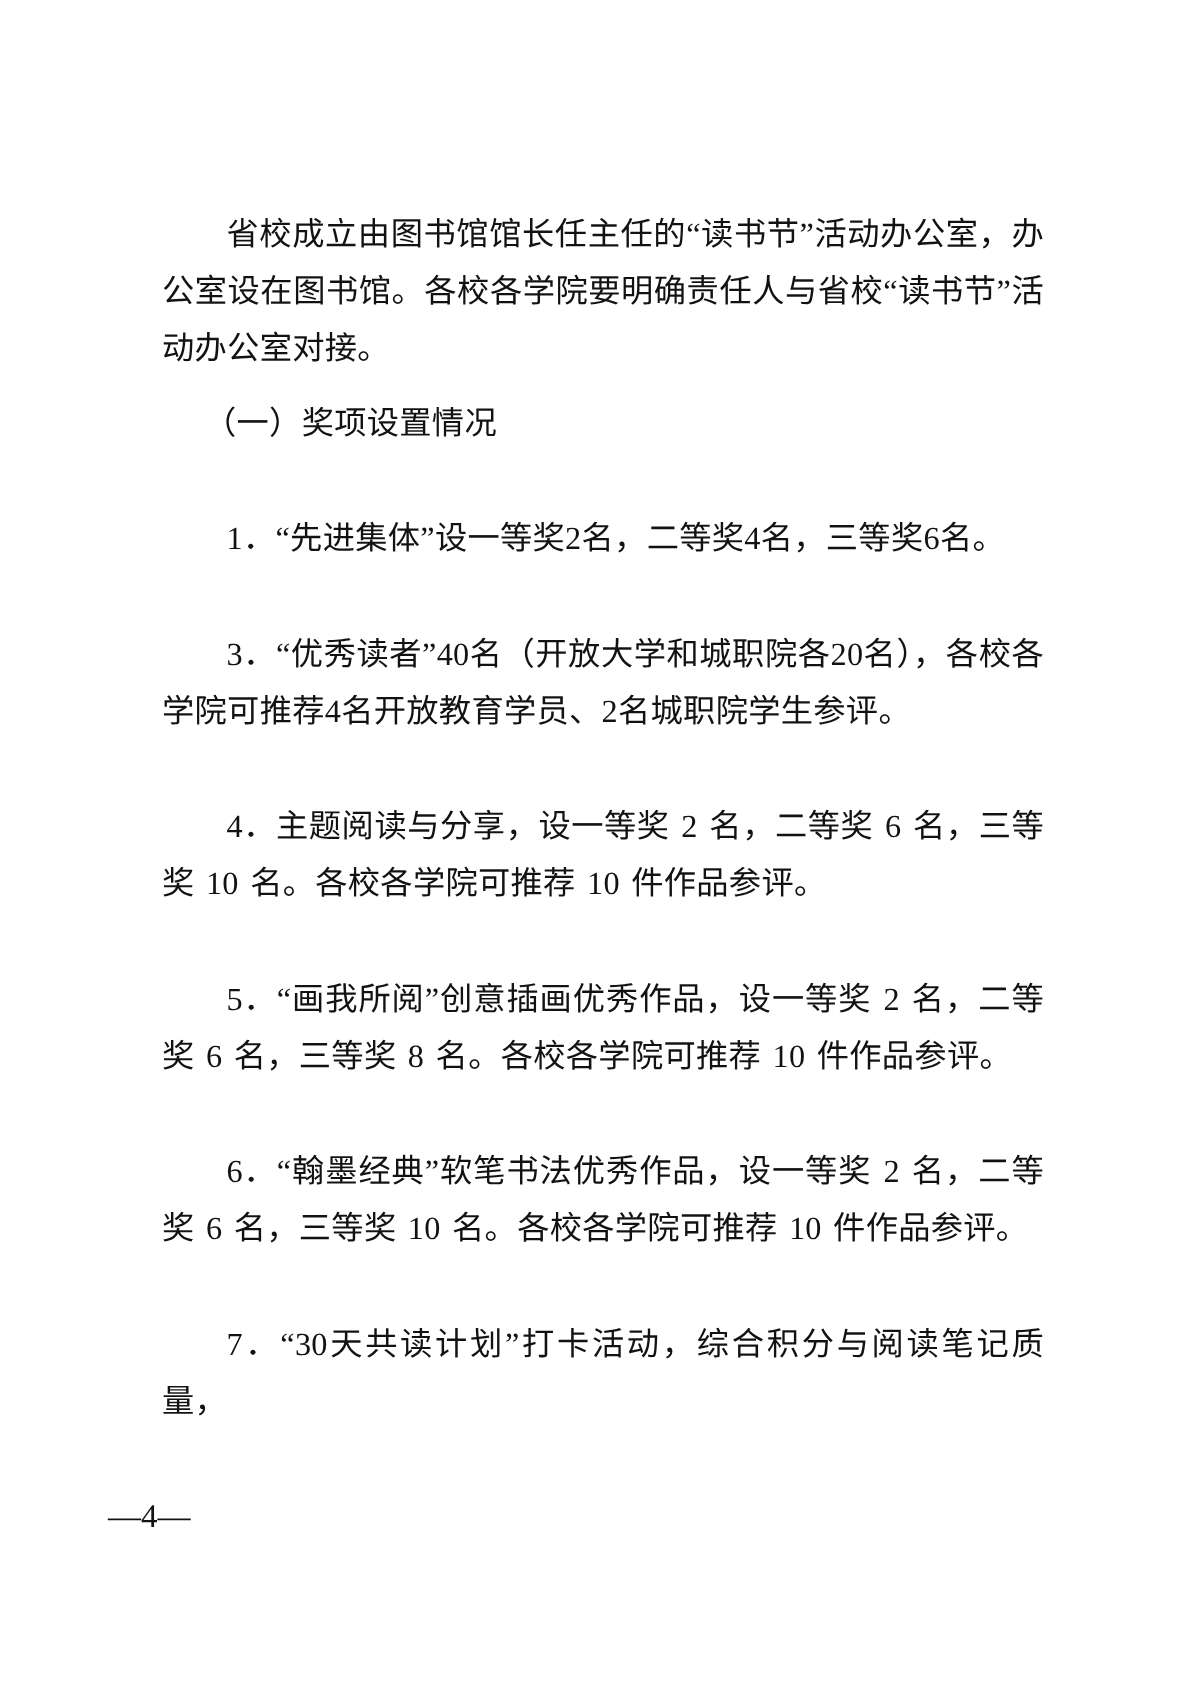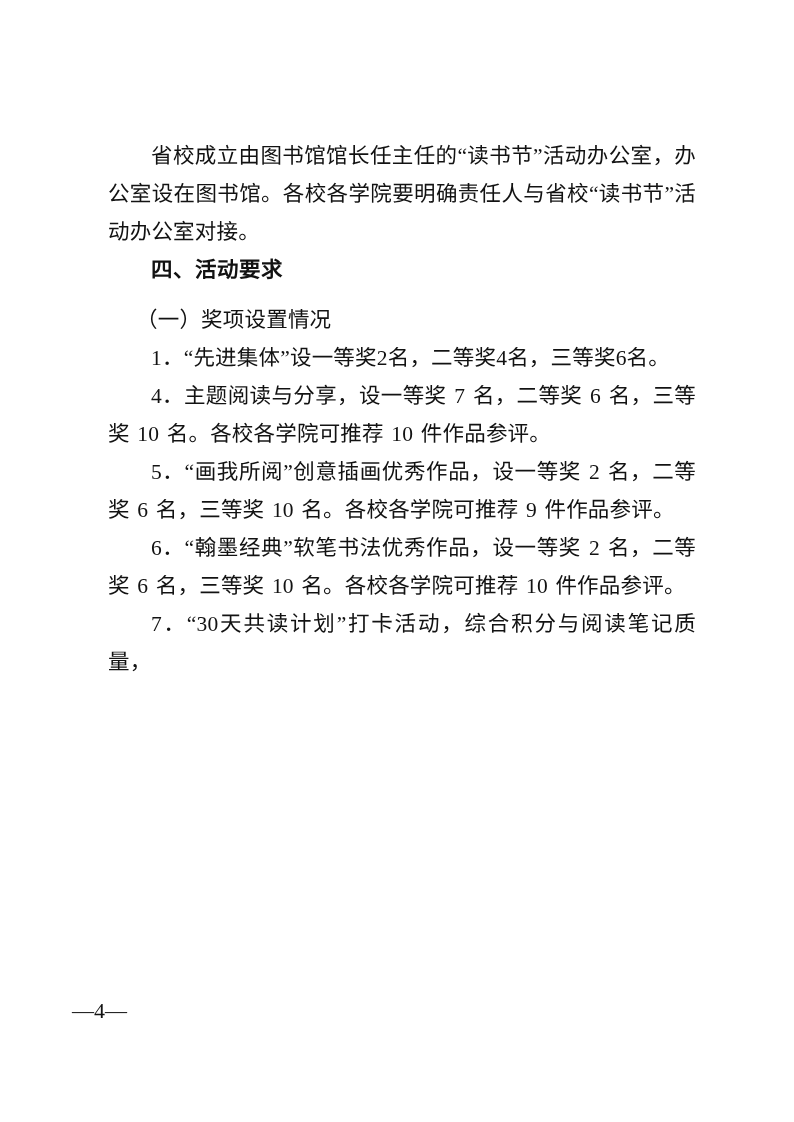--- a/index.html
+++ b/index.html
@@ -56,20 +56,21 @@
 
   
   .subheading {
     text-indent: 28px;
     margin-top: 12px;
   }
 
   
   .item {
     text-indent: 43px;
+    margin-top: 39px;
   }
 
   
   .item.loose {
     word-spacing: 2px;
   }
 
   
   #footer {
     position: absolute;
@@ -87,25 +88,25 @@
     white-space: pre;
   }
 </style>
 </head>
 <body>
 
 <div id="page">
 
   <div id="content">
       <p class="para">省校成立由图书馆馆长任主任的“读书节”活动办公室，办公室设在图书馆。各校各学院要明确责任人与省校“读书节”活动办公室对接。</p>
-      <p class="heading">四、活动要求</p>
       <p class="subheading">（一）奖项设置情况</p>
       <p class="item">1．“先进集体”设一等奖2名，二等奖4名，三等奖6名。</p>
-      <p class="item loose">4．主题阅读与分享，设一等奖 7 名，二等奖 6 名，三等奖 10 名。各校各学院可推荐 10 件作品参评。</p>
-      <p class="item loose">5．“画我所阅”创意插画优秀作品，设一等奖 2 名，二等奖 6 名，三等奖 10 名。各校各学院可推荐 9 件作品参评。</p>
+      <p class="item">3．“优秀读者”40名（开放大学和城职院各20名），各校各学院可推荐4名开放教育学员、2名城职院学生参评。</p>
+      <p class="item loose">4．主题阅读与分享，设一等奖 2 名，二等奖 6 名，三等奖 10 名。各校各学院可推荐 10 件作品参评。</p>
+      <p class="item loose">5．“画我所阅”创意插画优秀作品，设一等奖 2 名，二等奖 6 名，三等奖 8 名。各校各学院可推荐 10 件作品参评。</p>
       <p class="item loose">6．“翰墨经典”软笔书法优秀作品，设一等奖 2 名，二等奖 6 名，三等奖 10 名。各校各学院可推荐 10 件作品参评。</p>
       <p class="item loose">7．“30天共读计划”打卡活动，综合积分与阅读笔记质量，</p>
     </div>
 
   <div id="footer">
     <div id="page-number">—4—</div>
   </div>
 
 </div>
 

